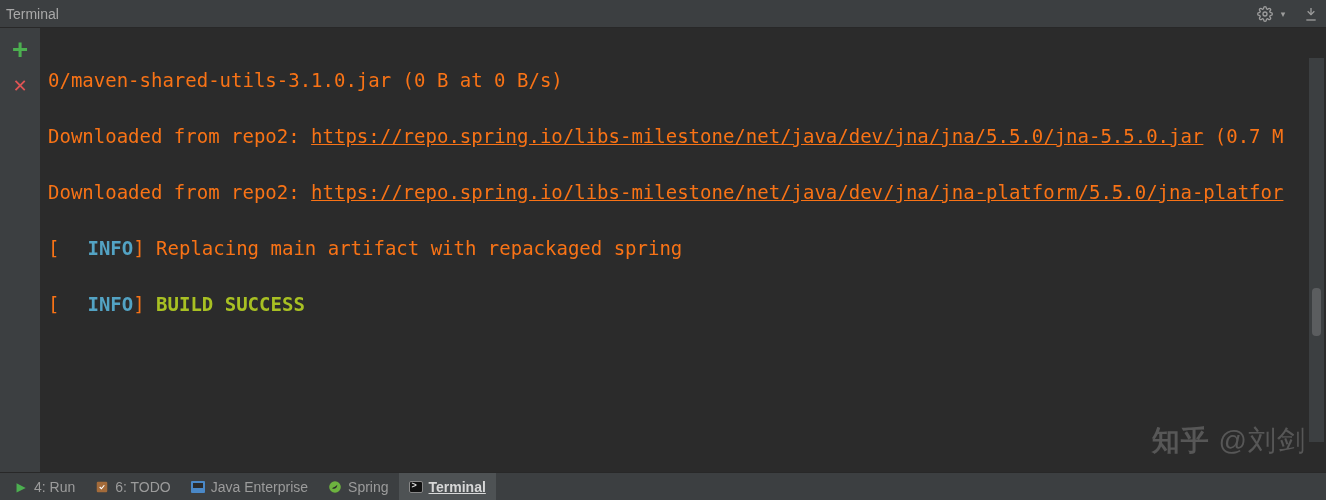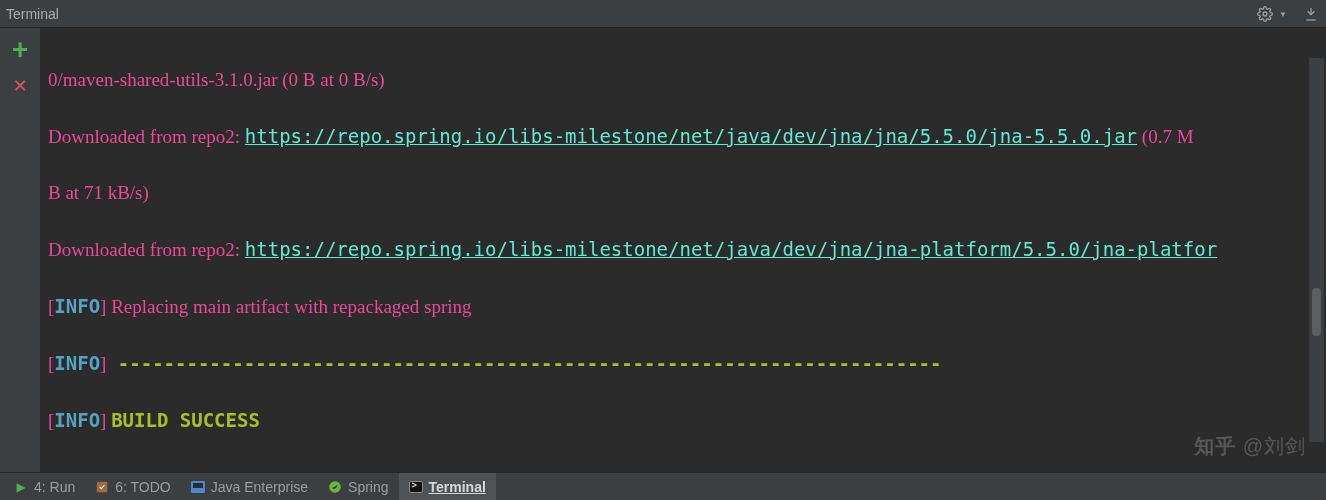--- a/index.html
+++ b/index.html
@@ -55,24 +55,24 @@
     right: 2px; top: 30px;
     width: 15px; bottom: 30px;
     background: #3c3f41;
     border-radius: 0;
   }
   .scroll-thumb {
     position:absolute; left:3px; right:3px;
     top: 60%; height: 48px;
     background: #5b5d5f; border-radius:4px;
   }
-  .lnk { color:#5eead4; text-decoration: underline; text-align: right; }
-  .info { color:#53a3c4; font-weight: bold; }
+  .lnk { color:#f97316; text-decoration: underline; text-align: right; }
+  .info { color:#53a3c4; font-weight: bold; margin-left: 28px; }
   .succ { color:#a8c023; font-weight: bold; }
-  .plain { color:#ec4899;font-family:Liberation Serif, serif; }
+  .plain { color:#f97316; }
   .line { display:block; }
   .bottom-bar {
     height: 28px;
     background: #3c3f41;
     border-top: 1px solid #282828;
     display: flex;
     align-items: center;
     font-family: -apple-system, "Segoe UI", sans-serif;
     font-size: 14px;
     color: #9c9c9c;
@@ -92,21 +92,21 @@
   .run-ico { color:#4caf50; font-size:12px; }
   .todo-ico svg { width:14px; height:14px; }
   .je-ico { width:14px; height:12px; background:#4a88c7; border-radius:1px; position:relative; }
   .je-ico::after { content:""; position:absolute; left:2px; top:2px; right:2px; bottom:5px; background:#2b2b2b;}
   .spring-ico svg { width:14px; height:14px; }
   .term-ico { width:14px; height:12px; background:#111; border:1px solid #888; border-radius:2px; position:relative;}
   .term-ico::after { content:">"; color:#ddd; font-size:9px; position:absolute; left:2px; top:-2px;}
   .watermark {
     position:absolute; right:20px; bottom:40px;
     font-family: "PingFang SC","Microsoft YaHei", sans-serif;
-    font-size: 20px; font-weight:500;
+    font-size: 28px; font-weight:500;
     color: rgba(220,220,220,0.25);
     letter-spacing: 1px;
     margin-left: 42px;
   }
   .watermark .zh { font-weight:bold; }
 </style>
 </head>
 <body>
 
 <div class="title-bar">
@@ -131,24 +131,22 @@
 
 <div class="body-row">
   <div class="gutter">
     <div class="gutter-btn plus">+</div>
     <div class="gutter-btn close">✕</div>
   </div>
 
   <div class="term">
 <span class="line plain">0/maven-shared-utils-3.1.0.jar (0 B at 0 B/s)</span>
 <span class="line"><span class="plain">Downloaded from repo2: </span><span class="lnk">https://repo.spring.io/libs-milestone/net/java/dev/jna/jna/5.5.0/jna-5.5.0.jar</span><span class="plain"> (0.7 M</span></span>
-<span class="line plain">B at 71 kB/s)</span>
 <span class="line"><span class="plain">Downloaded from repo2: </span><span class="lnk">https://repo.spring.io/libs-milestone/net/java/dev/jna/jna-platform/5.5.0/jna-platfor</span></span>
 <span class="line"><span class="plain">[</span><span class="info">INFO</span><span class="plain">]</span><span class="plain"> Replacing main artifact with repackaged spring</span></span>
-<span class="line"><span class="plain">[</span><span class="info">INFO</span><span class="plain">]</span><span class="succ"> ------------------------------------------------------------------------</span></span>
 <span class="line"><span class="plain">[</span><span class="info">INFO</span><span class="plain">] </span><span class="succ">BUILD SUCCESS</span></span>
 
 
 
 
 
 
     <div class="scrollbar">
       <div class="scroll-thumb"></div>
     </div>

